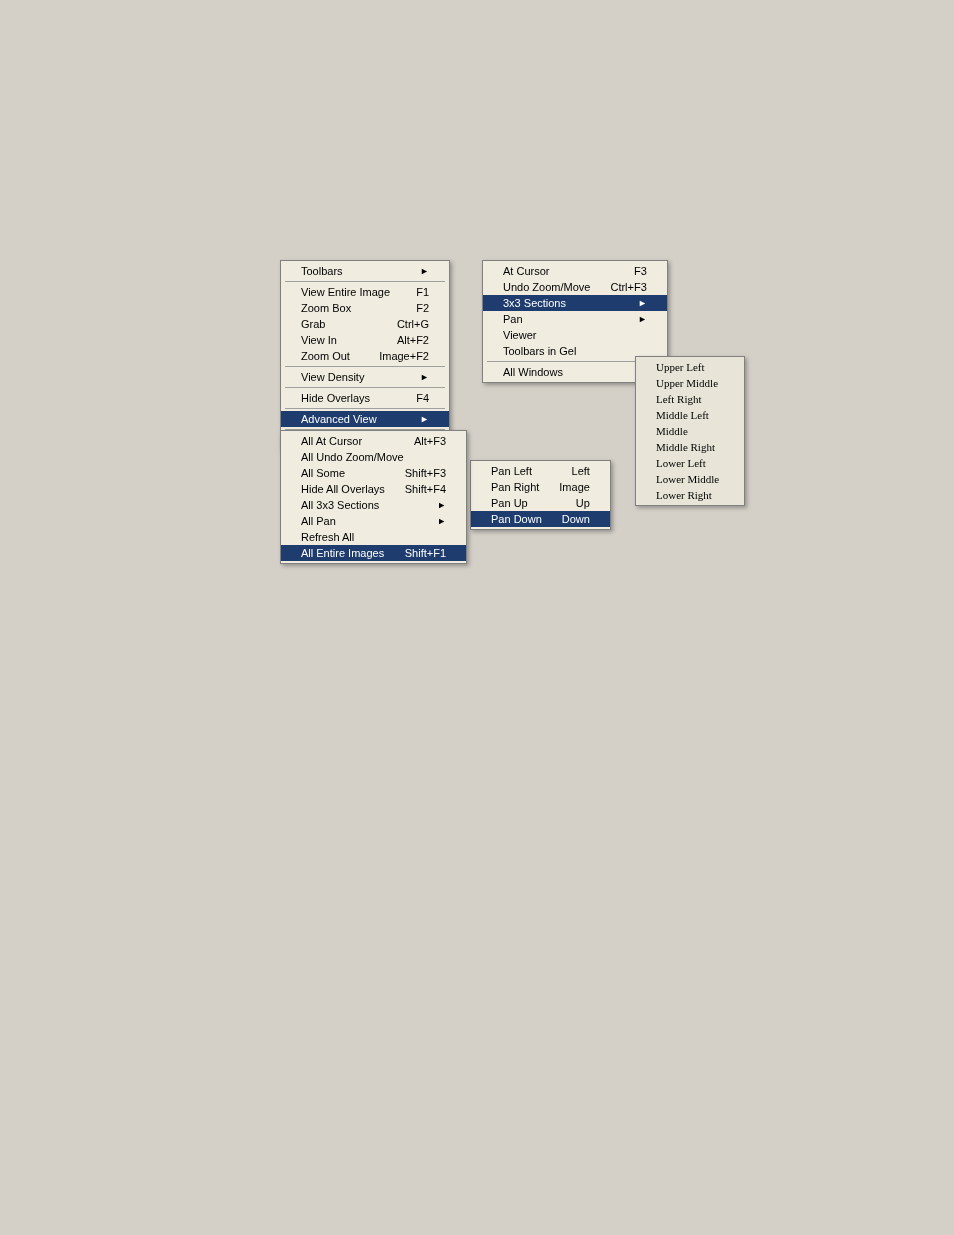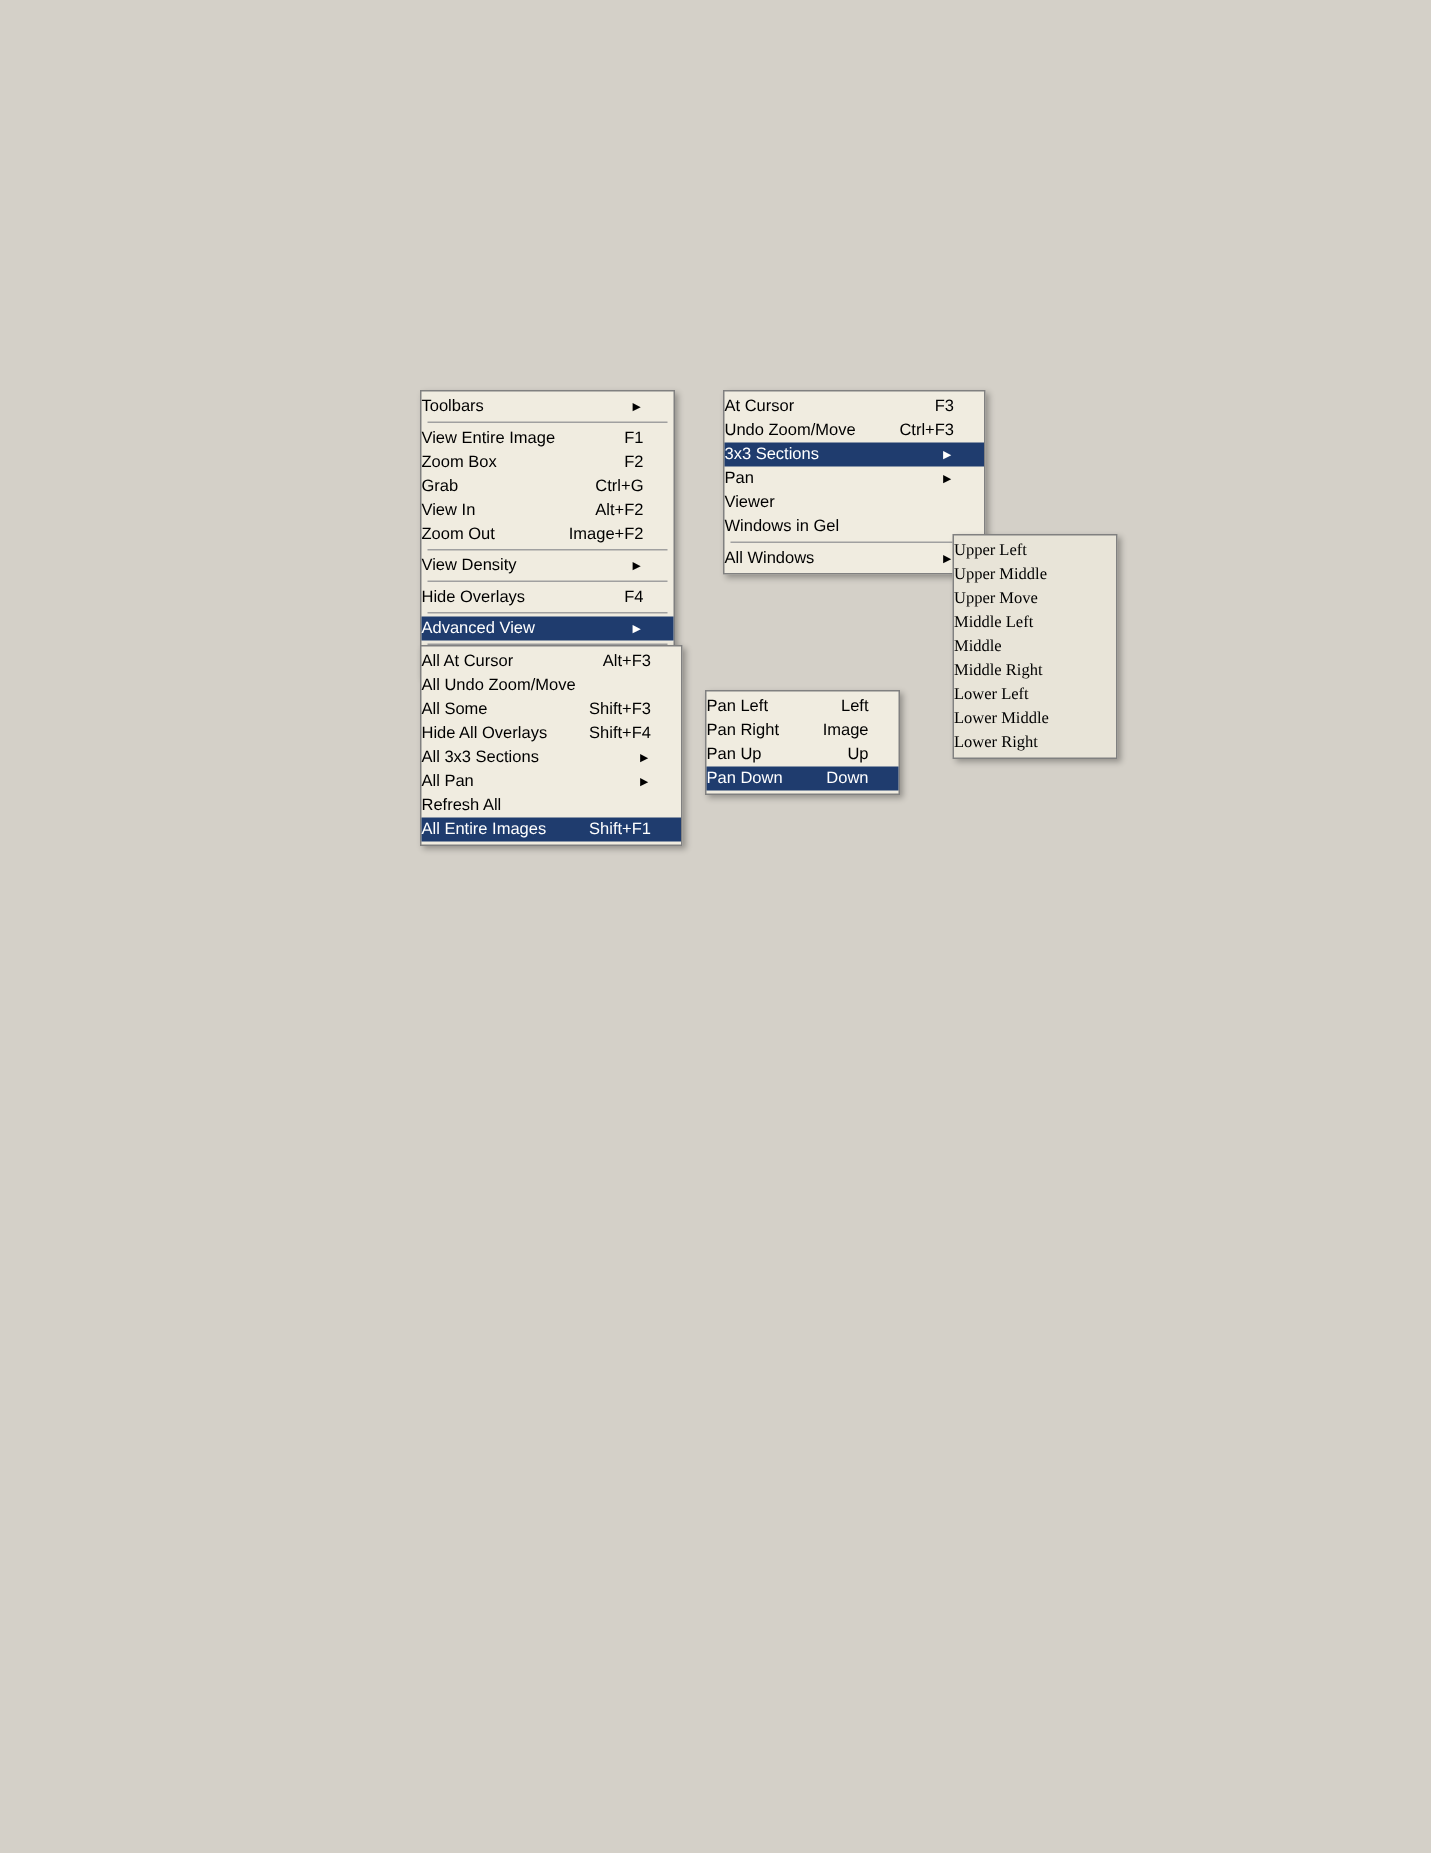--- a/index.html
+++ b/index.html
@@ -24,21 +24,21 @@
       border: 1px solid #808080;
       box-shadow: 2px 2px 4px rgba(0,0,0,0.3);
       min-width: 170px;
       padding: 2px 0;
     }
 
     .menu-item {
       display: flex;
       justify-content: space-between;
       align-items: center;
-      padding: 2px 20px 2px 0;
+      padding: 2px 20px 2px 20px;
       cursor: pointer;
       white-space: nowrap;
       color: #000;
     }
 
     .menu-item.highlighted {
       background: #1f3c6e;
       color: #fff;
     }
 
@@ -195,21 +195,21 @@
   <div class="menu-item">
     <span>Pan</span>
     <span class="arrow">►</span>
   </div>
 
   <div class="menu-item">
     <span>Viewer</span>
   </div>
 
   <div class="menu-item">
-    <span>Windows in Gel</span>
+    <span>Toolbars in Gel</span>
   </div>
 
   <div class="menu-separator"></div>
 
   <div class="menu-item">
     <span>All Windows</span>
     <span class="arrow">►</span>
   </div>
 
 </div>
@@ -218,21 +218,21 @@
 
   <div class="menu-item">
     <span>Upper Left</span>
   </div>
 
   <div class="menu-item">
     <span>Upper Middle</span>
   </div>
 
   <div class="menu-item">
-    <span>Upper Move</span>
+    <span>Left Right</span>
   </div>
 
   <div class="menu-item">
     <span>Middle Left</span>
   </div>
 
   <div class="menu-item">
     <span>Middle</span>
   </div>
 

